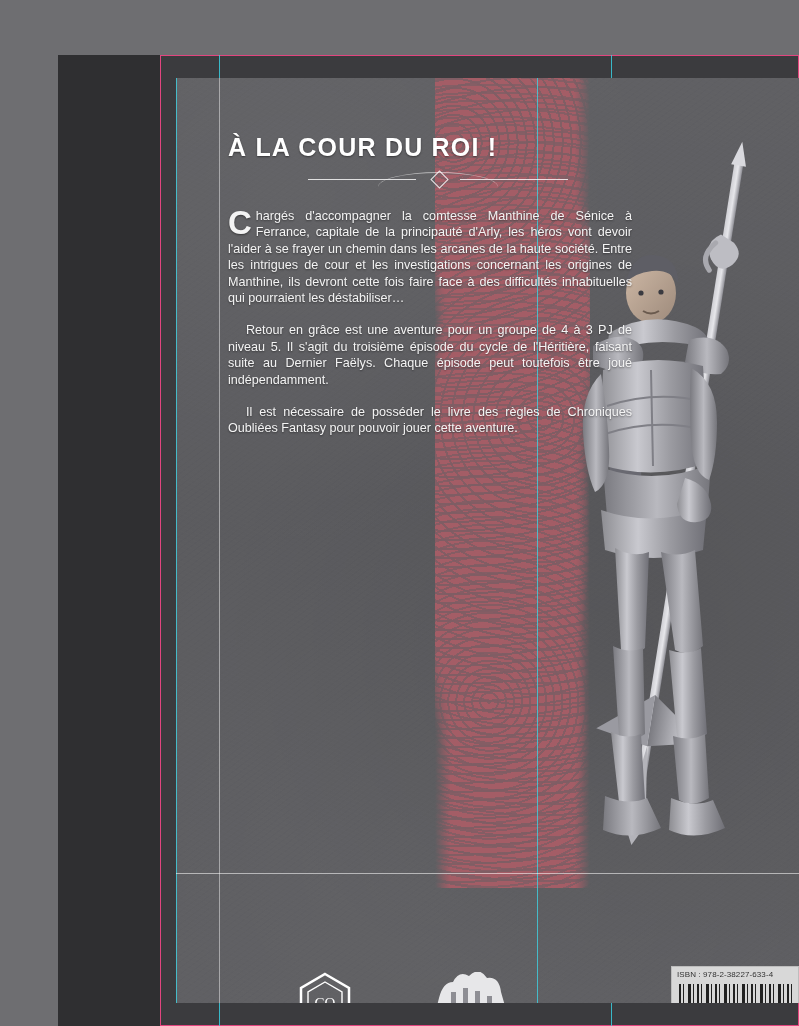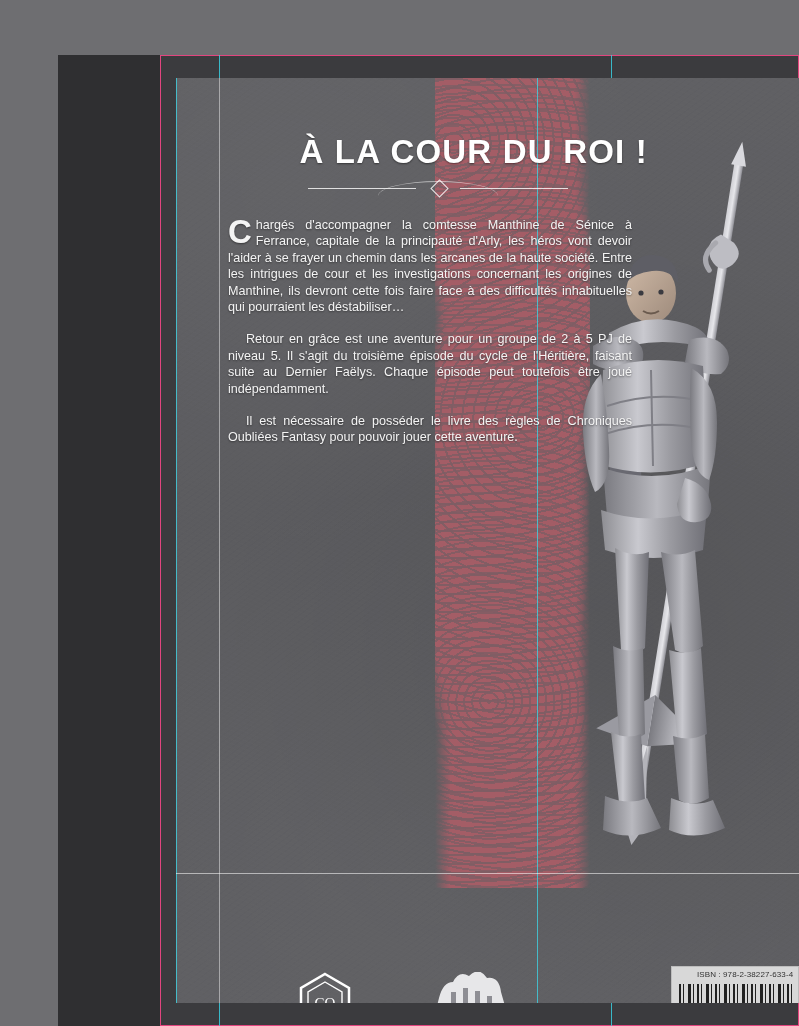--- a/index.html
+++ b/index.html
@@ -135,23 +135,23 @@
   .text-block {
     position: absolute;
     left: 52px; top: 55px;
     width: 420px;
     color: #ffffff;
     text-shadow: 0 1px 2px rgba(0,0,0,.45);
   }
   .title {
     font-family: "Liberation Sans", sans-serif;
     font-weight: bold;
-    font-size: 33px;
+    font-size: 25px;
     letter-spacing: 1.2px;
-    text-align: right;
+    text-align: left;
     margin: 0 0 6px 0;
     color: #ffffff;
   }
   .ornament {
     width: 260px;
     height: 22px;
     margin: 0 auto 18px auto;
     position: relative;
   }
   .ornament .line {
@@ -229,21 +229,20 @@
     background: #d8d8d8;
     border: 1px solid #bdbdbd;
     box-sizing: border-box;
   }
   .isbn-text {
     position: absolute;
     left: 5px; top: 3px;
     font-size: 8px;
     color: #333;
     letter-spacing: .1px;
-    margin-left: 20px;
   }
   .bars {
     position: absolute;
     left: 7px; top: 17px;
     width: 115px; height: 52px;
     background-image: repeating-linear-gradient(90deg,
       #222 0 2px, transparent 2px 4px,
       #222 4px 5px, transparent 5px 9px,
       #222 9px 12px, transparent 12px 14px,
       #222 14px 15px, transparent 15px 18px);
@@ -353,21 +352,21 @@
       <h1 class="title">À LA COUR DU ROI !</h1>
 
       <div class="ornament">
         <div class="line l1"></div>
         <div class="line l2"></div>
         <div class="swash"></div>
         <div class="dia"></div>
       </div>
 
       <p class="para dropcap">Chargés d'accompagner la comtesse Manthine de Sénice à Ferrance, capitale de la principauté d'Arly, les héros vont devoir l'aider à se frayer un chemin dans les arcanes de la haute société. Entre les intrigues de cour et les investigations concernant les origines de Manthine, ils devront cette fois faire face à des difficultés inhabituelles qui pourraient les déstabiliser…</p>
-      <p class="para indent">Retour en grâce est une aventure pour un groupe de 2 à 5 PJ de niveau 5. Il s'agit du troisième épisode du cycle de l'Héritière, faisant suite au Dernier Faëlys. Chaque épisode peut toutefois être joué indépendamment.</p>
+      <p class="para indent">Retour en grâce est une aventure pour un groupe de 4 à 3 PJ de niveau 5. Il s'agit du troisième épisode du cycle de l'Héritière, faisant suite au Dernier Faëlys. Chaque épisode peut toutefois être joué indépendamment.</p>
       <p class="para indent">Il est nécessaire de posséder le livre des règles de Chroniques Oubliées Fantasy pour pouvoir jouer cette aventure.</p>
     </div>
 
     <div class="bottom-rule"></div>
     <div class="footer">
 
       <div class="logo-hex">
         <svg viewBox="0 0 54 60" width="54" height="60" xmlns="http://www.w3.org/2000/svg">
           <polygon points="27,2 51,16 51,44 27,58 3,44 3,16" fill="none" stroke="#ffffff" stroke-width="2.5"></polygon>
           <polygon points="27,10 44,20 44,40 27,50 10,40 10,20" fill="none" stroke="#ffffff" stroke-width="1.4"></polygon>

